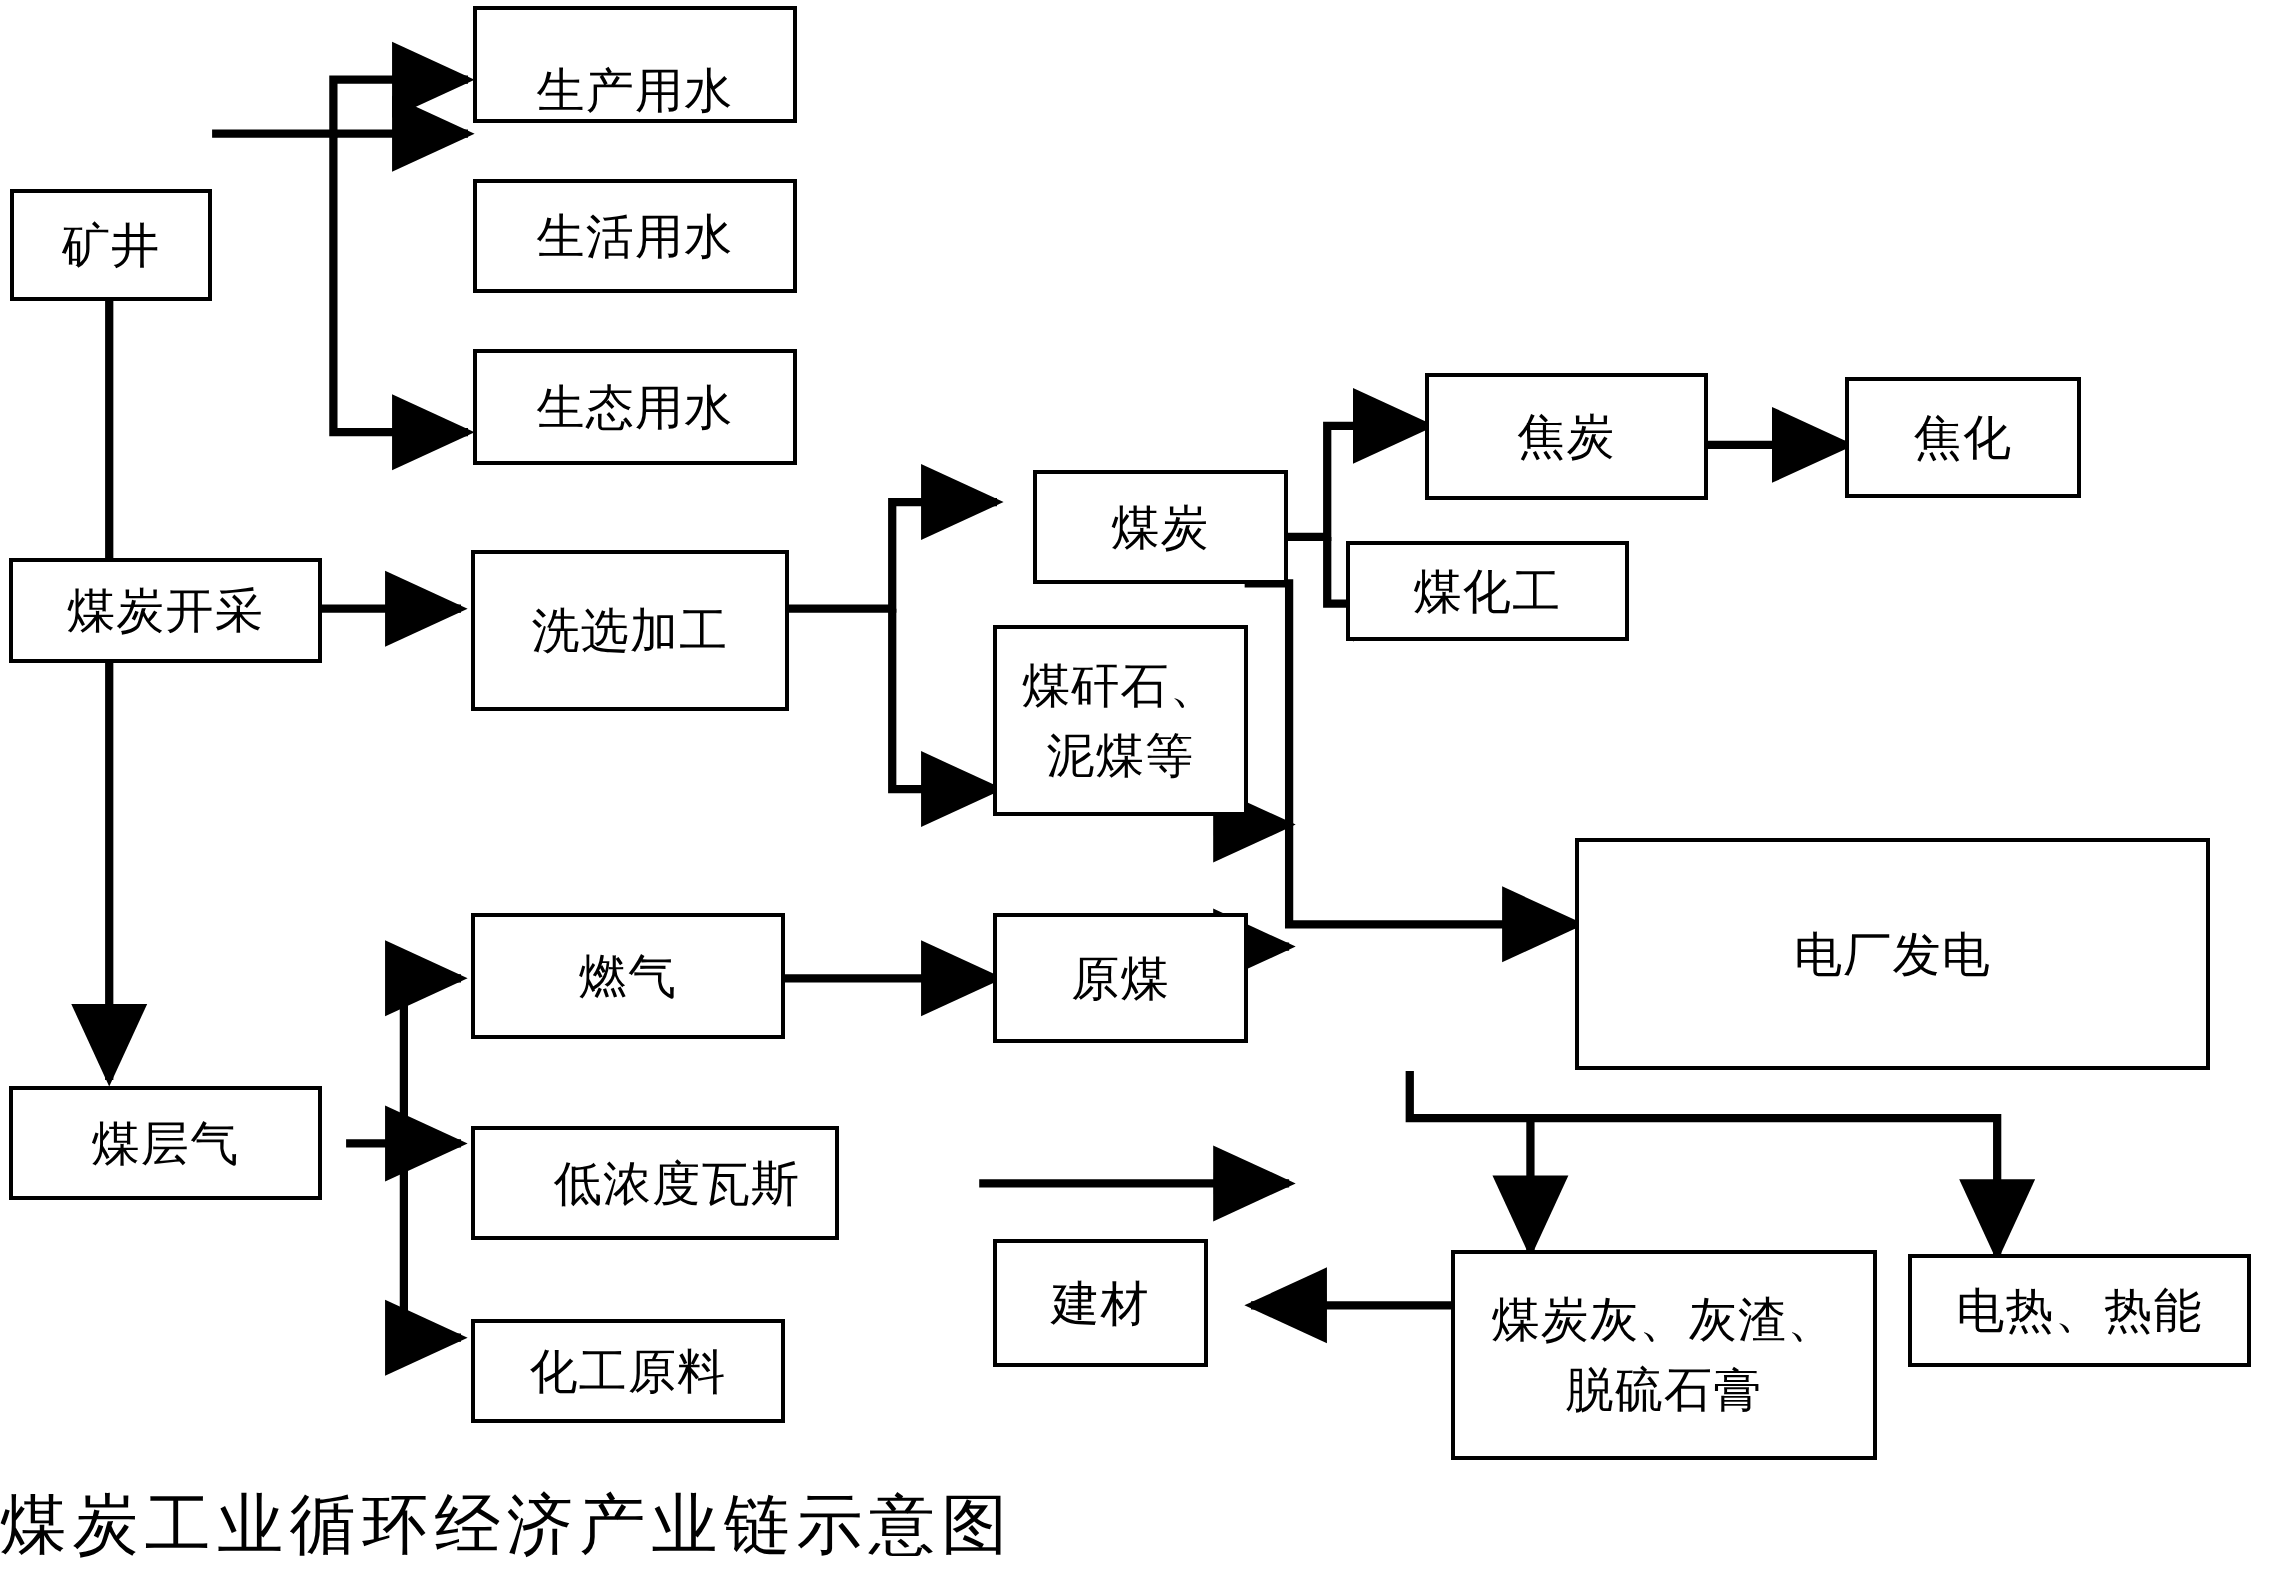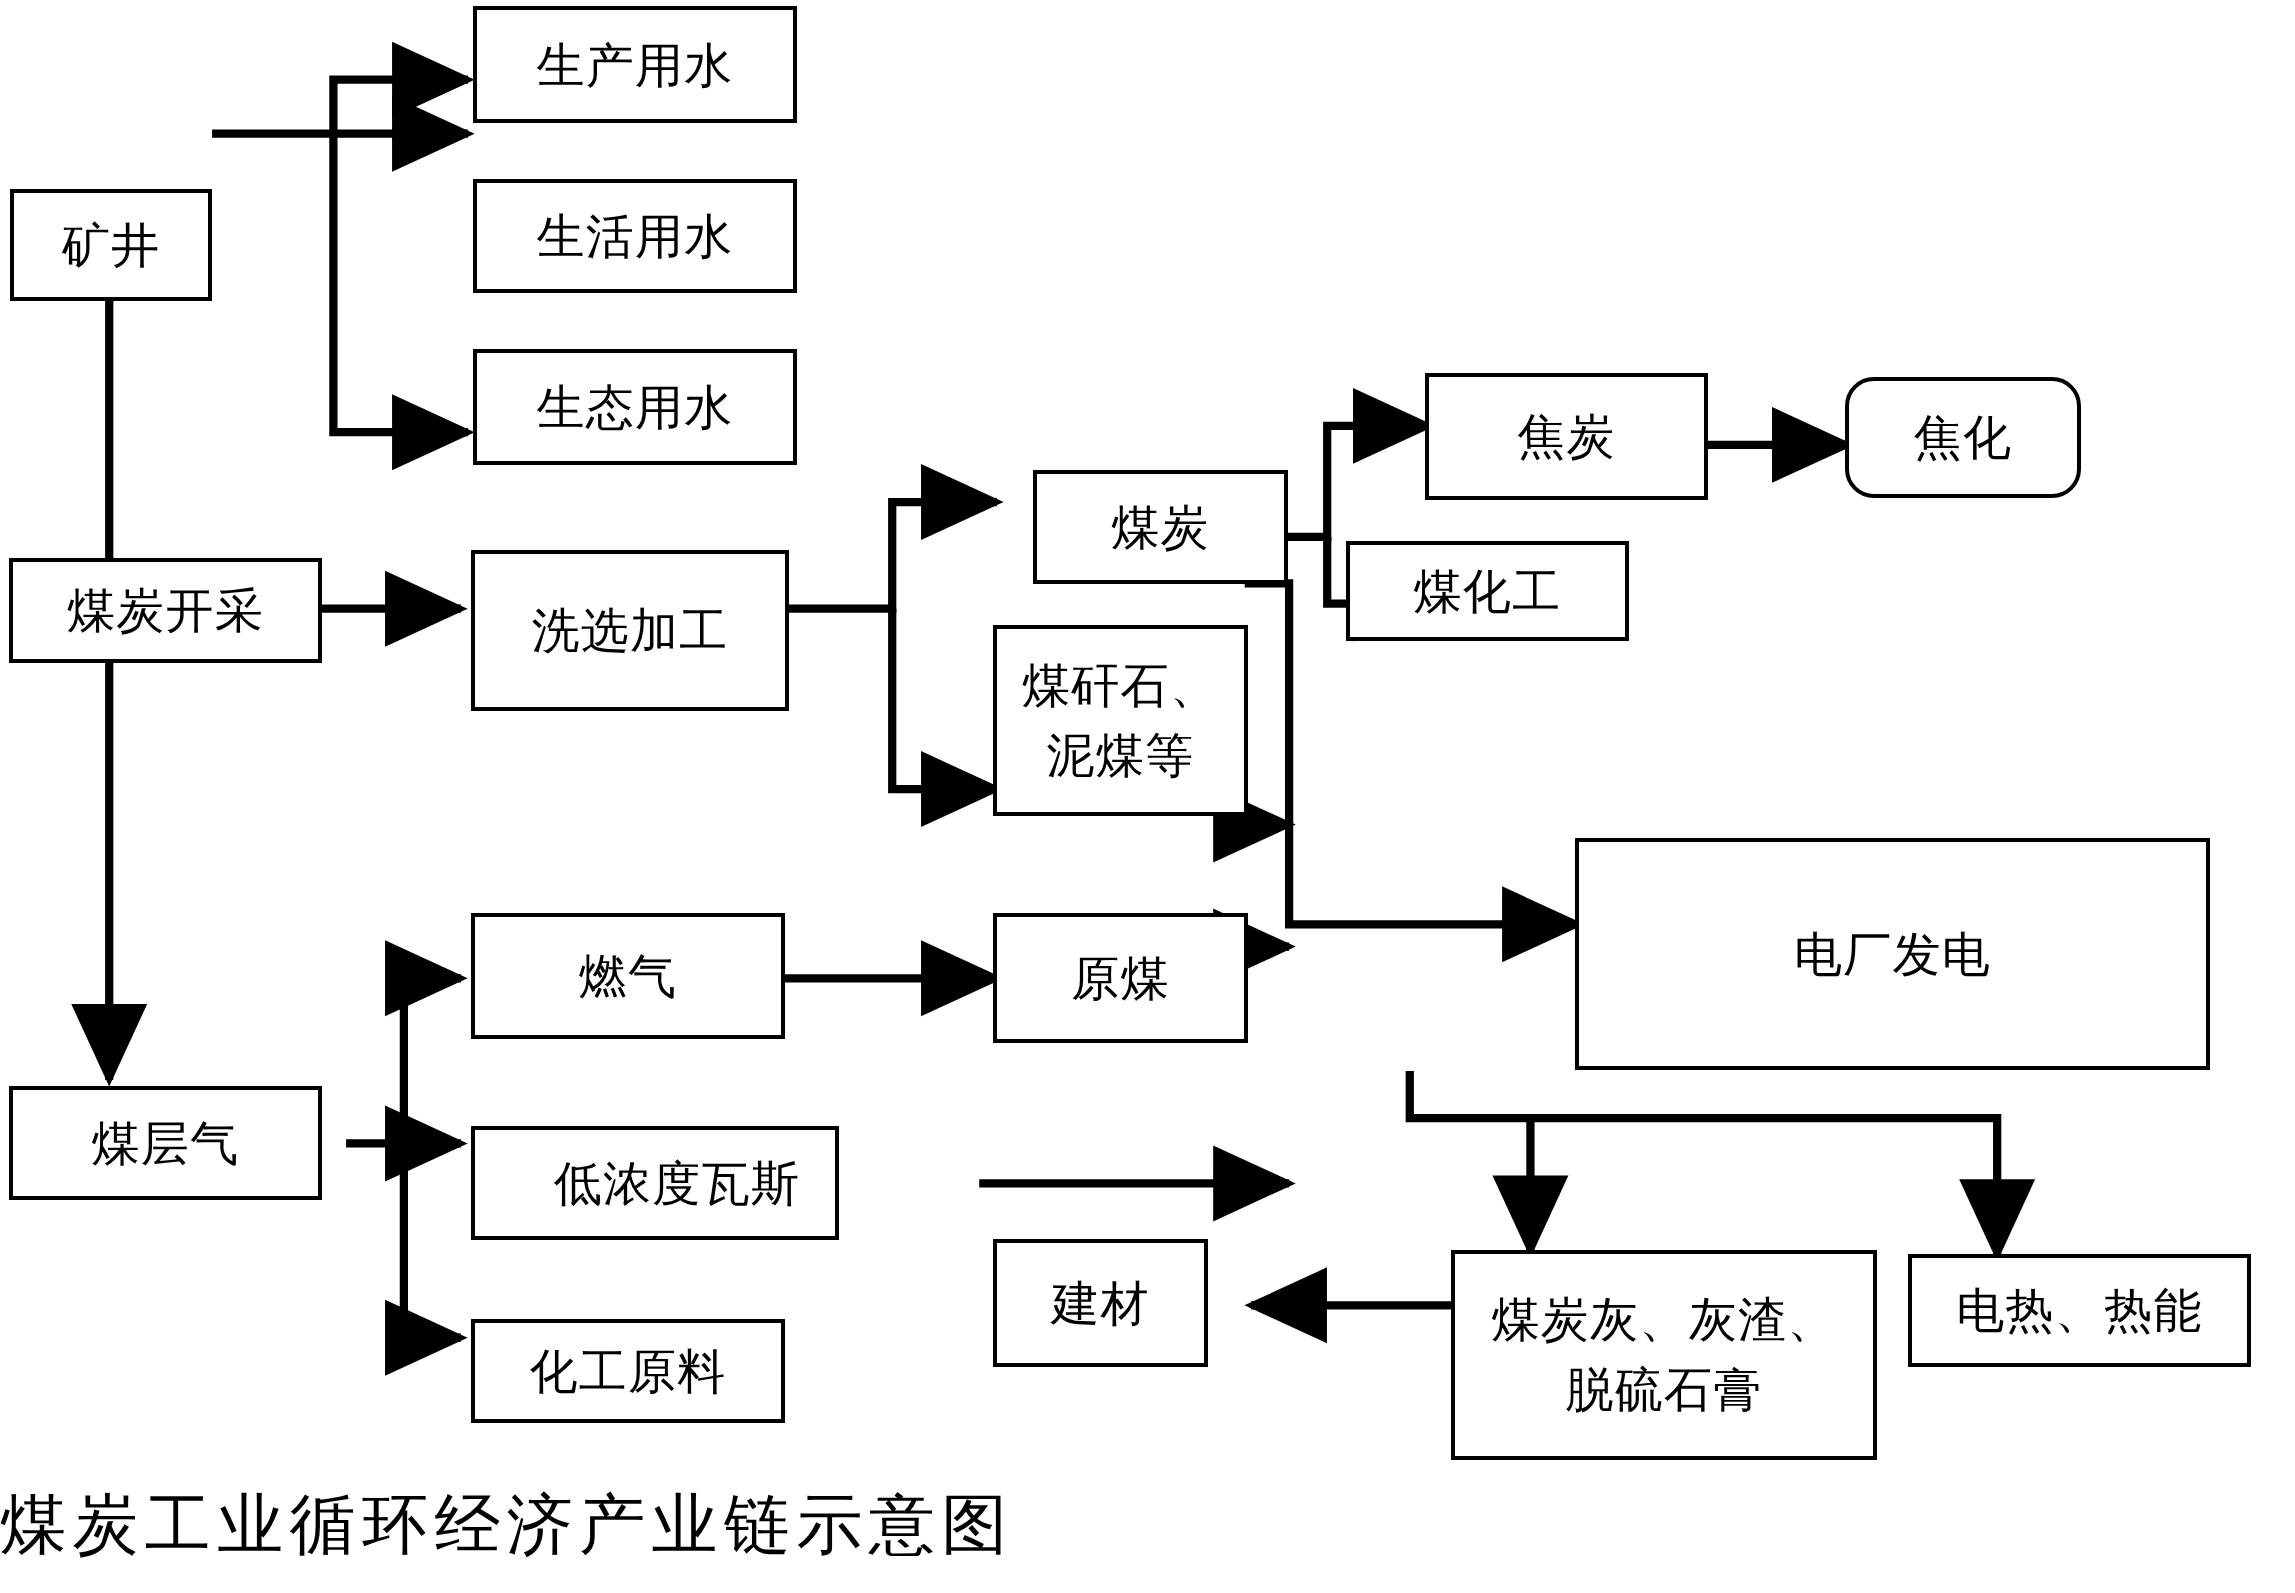--- a/index.html
+++ b/index.html
@@ -102,21 +102,21 @@
       <path d="M2410,1760 H3145 V1976"></path>
 
       <path d="M2288,2055 H1970"></path>
     </g>
   </svg>
 
   <div class="node" style="left:10.2px; top:189px; width:202px; height:112px;">
     <span class="lbl">矿井</span>
   </div>
 
-  <div class="node" style="left:473px; top:6.4px; width:324px; height:117px;">
+  <div class="node" style="left:473px; top:6.4px; width:324px; height:117px;align-items:flex-end;">
     <span class="lbl">生产用水</span>
   </div>
 
   <div class="node" style="left:473px; top:179px; width:324px; height:114px;">
     <span class="lbl">生活用水</span>
   </div>
 
   <div class="node" style="left:473px; top:349px; width:324px; height:116px;">
     <span class="lbl">生态用水</span>
   </div>
@@ -135,21 +135,21 @@
 
   <div class="node two-line" style="left:993px; top:625px; width:255px; height:191px;align-items:center;">
     <span class="lbl">煤矸石、
 泥煤等</span>
   </div>
 
   <div class="node" style="left:1425px; top:373px; width:283px; height:127px;">
     <span class="lbl">焦炭</span>
   </div>
 
-  <div class="node" style="left:1845px; top:377px; width:236px; height:121px;border-radius:29px;">
+  <div class="node" style="left:1845px; top:377px; width:236px; height:121px;">
     <span class="lbl">焦化</span>
   </div>
 
   <div class="node" style="left:1346px; top:541px; width:283px; height:100px;">
     <span class="lbl">煤化工</span>
   </div>
 
   <div class="node" style="left:1575px; top:838px; width:635px; height:232px;">
     <span class="lbl">电厂发电</span>
   </div>

